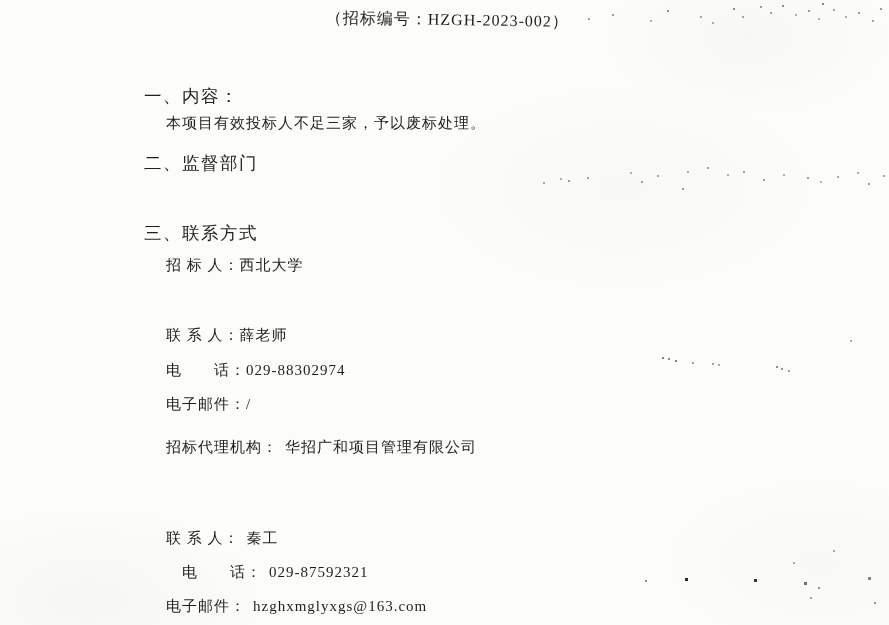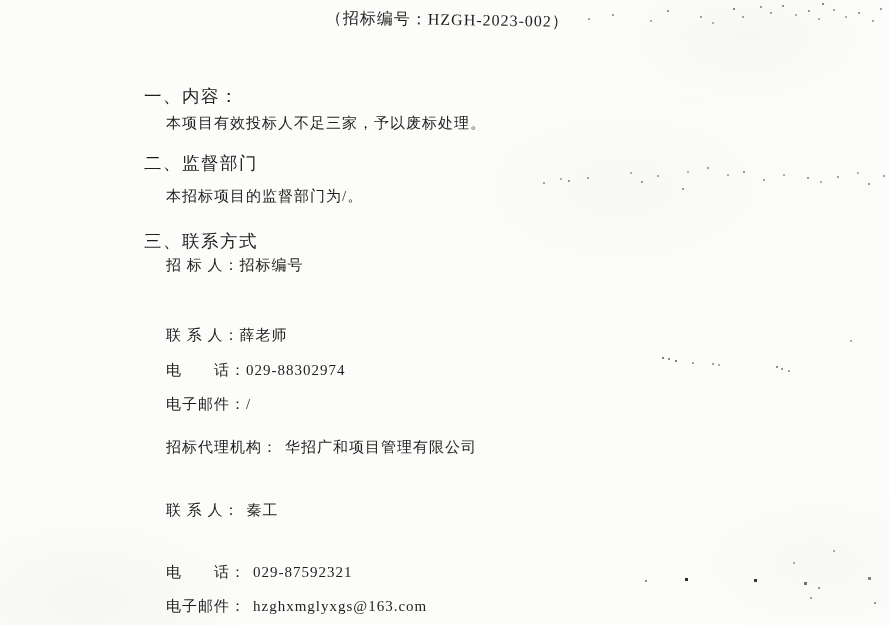--- a/index.html
+++ b/index.html
@@ -29,23 +29,23 @@
     font-size:17.5px;font-weight:normal;letter-spacing:1.5px;
     white-space:nowrap;margin:0;
   }
   .bodyline{
     position:absolute;left:166px;
     font-size:15px;letter-spacing:1px;
     white-space:nowrap;margin:0;
   }
   .h1{top:84px;} .b1{top:114px;}
   .h2{top:151px;} .b2{top:187px;}
-  .h3{top:221px;margin-top:8px;}
+  .h3{top:221px;}
   .t0{top:256px;} .t1{top:290px;} .t2{top:326px;text-align:center;} .t3{top:361px;} .t4{top:395px;}
-  .a0{top:438px;} .a1{top:493px;} .a2{top:501px;} .a3{top:563px;} .a4{top:597px;text-align:center;}
+  .a0{top:438px;} .a1{top:493px;} .a2{top:529px;} .a3{top:563px;margin-left:16px;} .a4{top:597px;text-align:center;}
   .agency .val{margin-left:7px;}
   .lab{white-space:pre;}
   
   .speck{position:absolute;top:0;left:0;width:2px;height:2px;background:transparent;pointer-events:none;}
   #sp-small{
     box-shadow:
       588px 18px 0 0 rgba(60,60,60,.45), 612px 14px 0 0 rgba(60,60,60,.5),
       650px 20px 0 0 rgba(60,60,60,.4),  667px 10px 0 0 rgba(60,60,60,.55),
       700px 16px 0 0 rgba(60,60,60,.45), 712px 22px 0 0 rgba(60,60,60,.4),
       733px 8px  0 0 rgba(60,60,60,.6),  742px 16px 0 0 rgba(60,60,60,.45),
@@ -87,25 +87,24 @@
 <body>
 
 <div class="page">
 
   <div class="header-note">（招标编号：HZGH-2023-002）</div>
 
   <div class="heading h1">一、内容：</div>
   <p class="bodyline b1">本项目有效投标人不足三家，予以废标处理。</p>
 
   <div class="heading h2">二、监督部门</div>
-  <p class="bodyline b2">本招标项目的监督部门为/。</p>
 
   <div class="heading h3">三、联系方式</div>
 
-  <p class="bodyline t0"><span class="lab">招 标 人：</span><span class="val">招标编号</span></p>
+  <p class="bodyline t0"><span class="lab">招 标 人：</span><span class="val">西北大学</span></p>
   <p class="bodyline t2"><span class="lab">联 系 人：</span><span class="val">薛老师</span></p>
   <p class="bodyline t3"><span class="lab">电　　话：</span><span class="val">029-88302974</span></p>
   <p class="bodyline t4"><span class="lab">电子邮件：</span><span class="val">/</span></p>
 
   <p class="bodyline agency a0"><span class="lab">招标代理机构：</span><span class="val">华招广和项目管理有限公司</span></p>
   <p class="bodyline agency a2"><span class="lab">联 系 人：</span><span class="val">秦工</span></p>
   <p class="bodyline agency a3"><span class="lab">电　　话：</span><span class="val">029-87592321</span></p>
   <p class="bodyline agency a4"><span class="lab">电子邮件：</span><span class="val">hzghxmglyxgs@163.com</span></p>
 
   <div class="speck" id="sp-small"></div>

